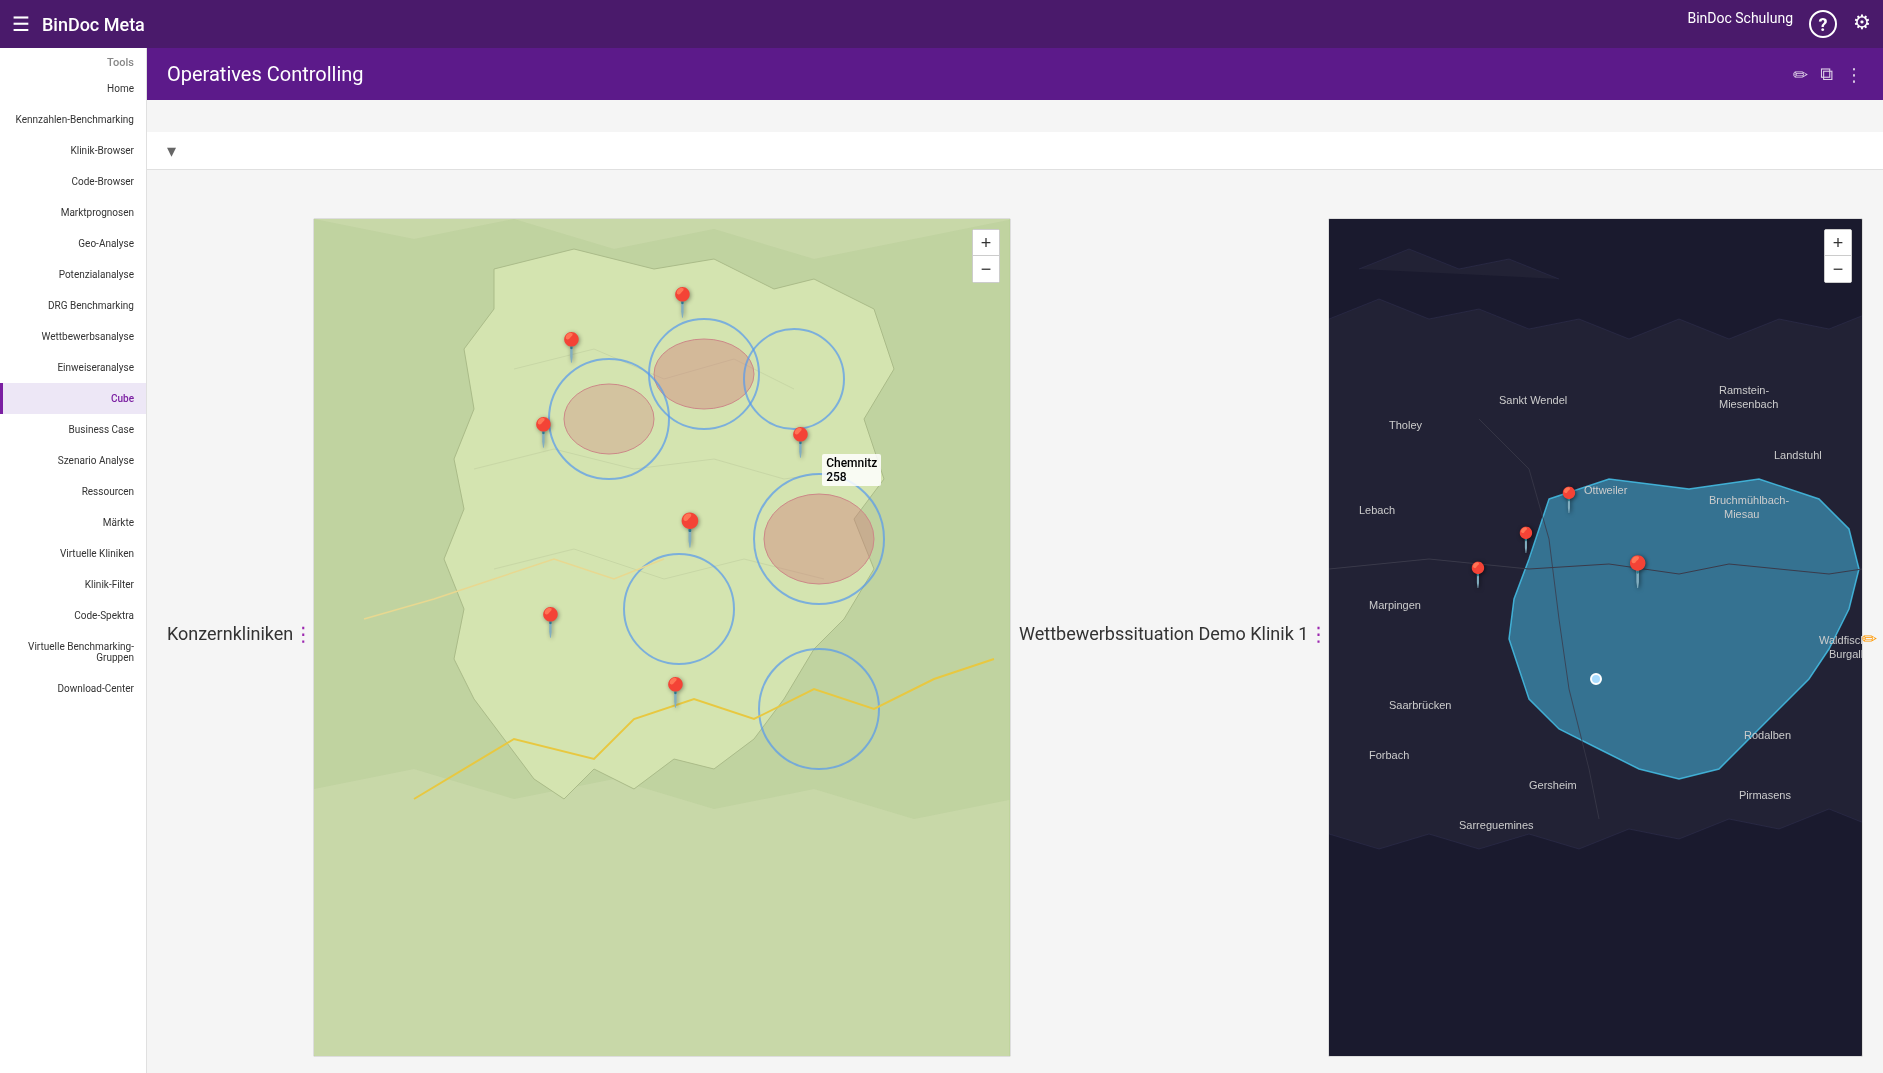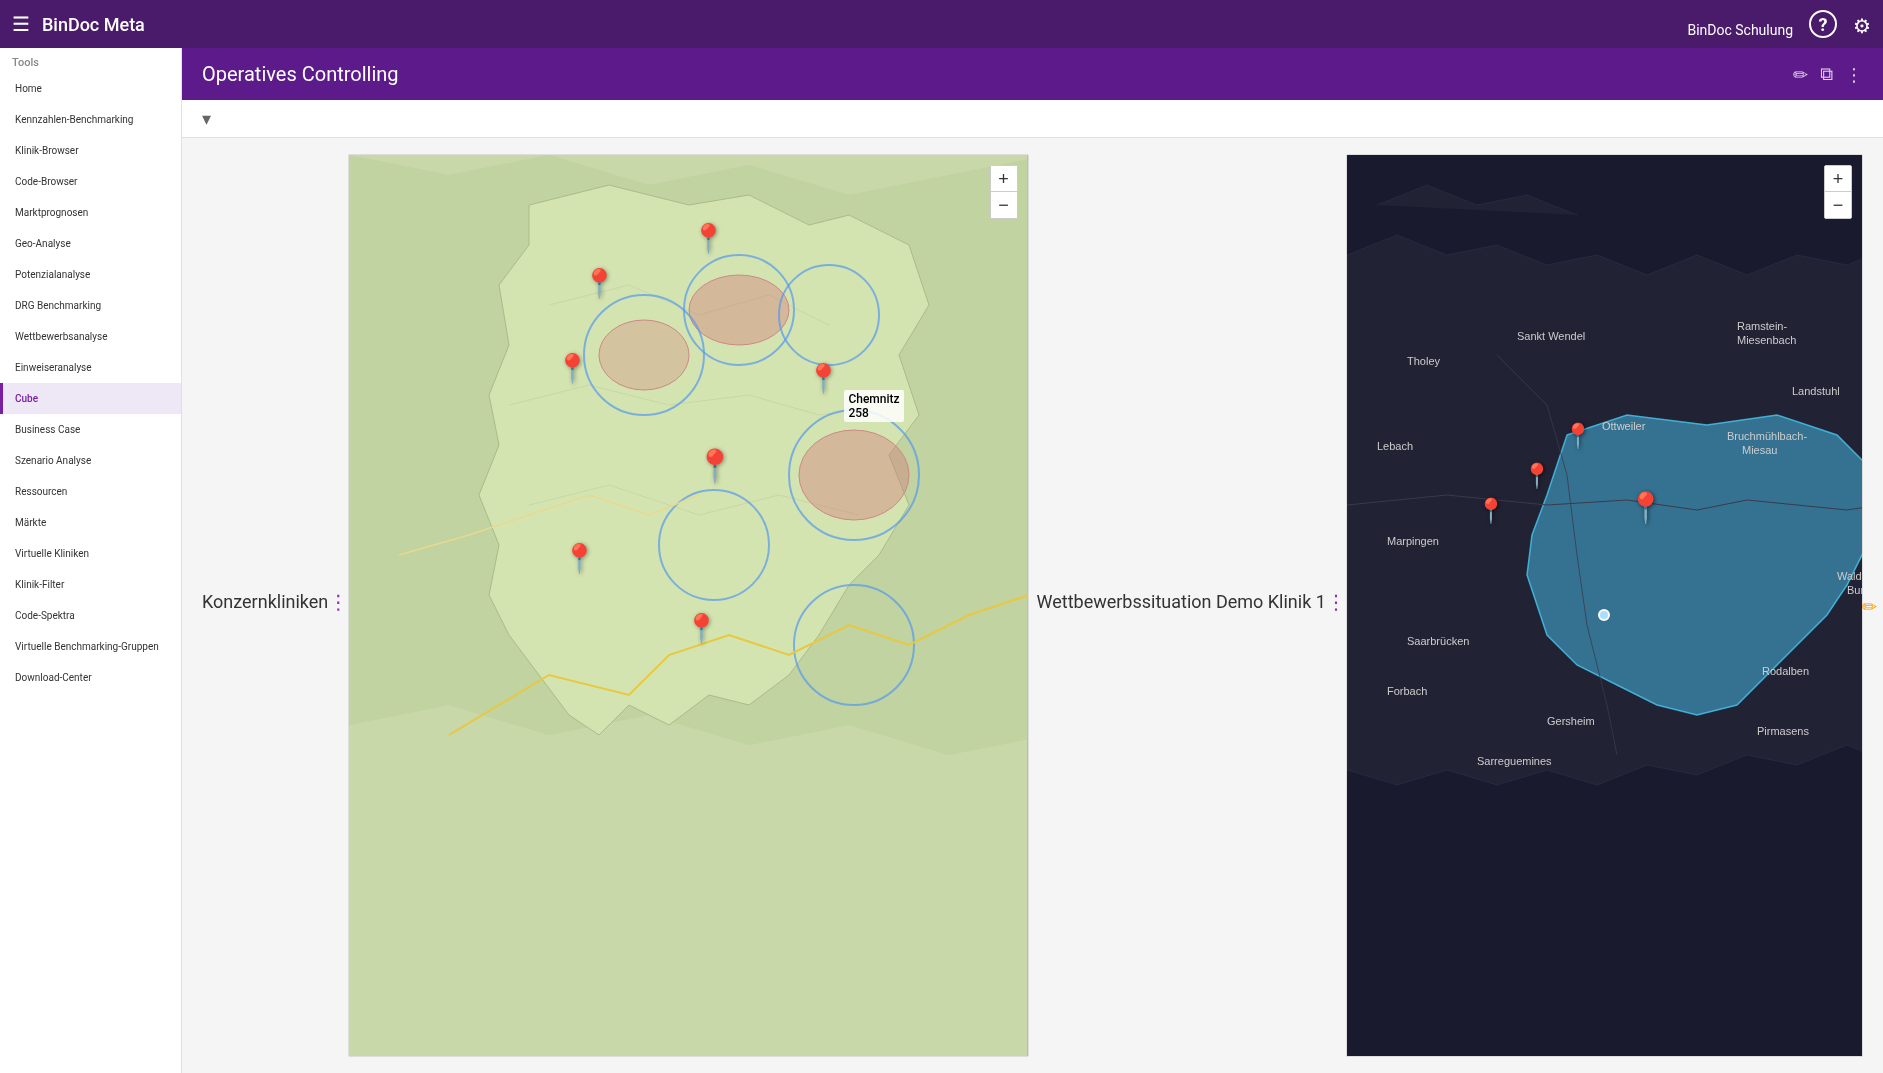--- a/index.html
+++ b/index.html
@@ -16,46 +16,47 @@
       z-index: 100;
       flex-shrink: 0;
     }
     .top-header .app-title {
       font-size: 18px;
       font-weight: 500;
       flex: 1;
     }
     .top-header .header-right {
       display: flex;
-      align-items: flex-end;
+      align-items: flex-start;
       gap: 16px;
     }
     .top-header .user-name {
       font-size: 14px;
     }
     .hamburger-icon {
       cursor: pointer;
       margin-right: 12px;
       font-size: 20px;
     }
 
     
     .main-layout {
       display: flex;
       flex: 1;
       overflow: hidden;
     }
 
     
     .sidebar {
-      width: 182px;
+      width: 147px;
       background: white;
       border-right: 1px solid #e0e0e0;
       overflow-y: auto;
       flex-shrink: 0;
+      text-align: right;
     }
     .sidebar-section-label {
       font-size: 11px;
       color: #888;
       padding: 8px 12px 4px;
       font-weight: 500;
     }
     .sidebar-item {
       padding: 10px 12px;
       cursor: pointer;
@@ -69,20 +70,21 @@
       color: #7b1fa2;
       font-weight: 500;
     }
 
     
     .content-area {
       flex: 1;
       display: flex;
       flex-direction: column;
       overflow: hidden;
+      gap: 32px;
     }
 
     
     .page-header {
       background: #5c1a8a;
       color: white;
       padding: 0 20px;
       height: 52px;
       display: flex;
       align-items: center;

